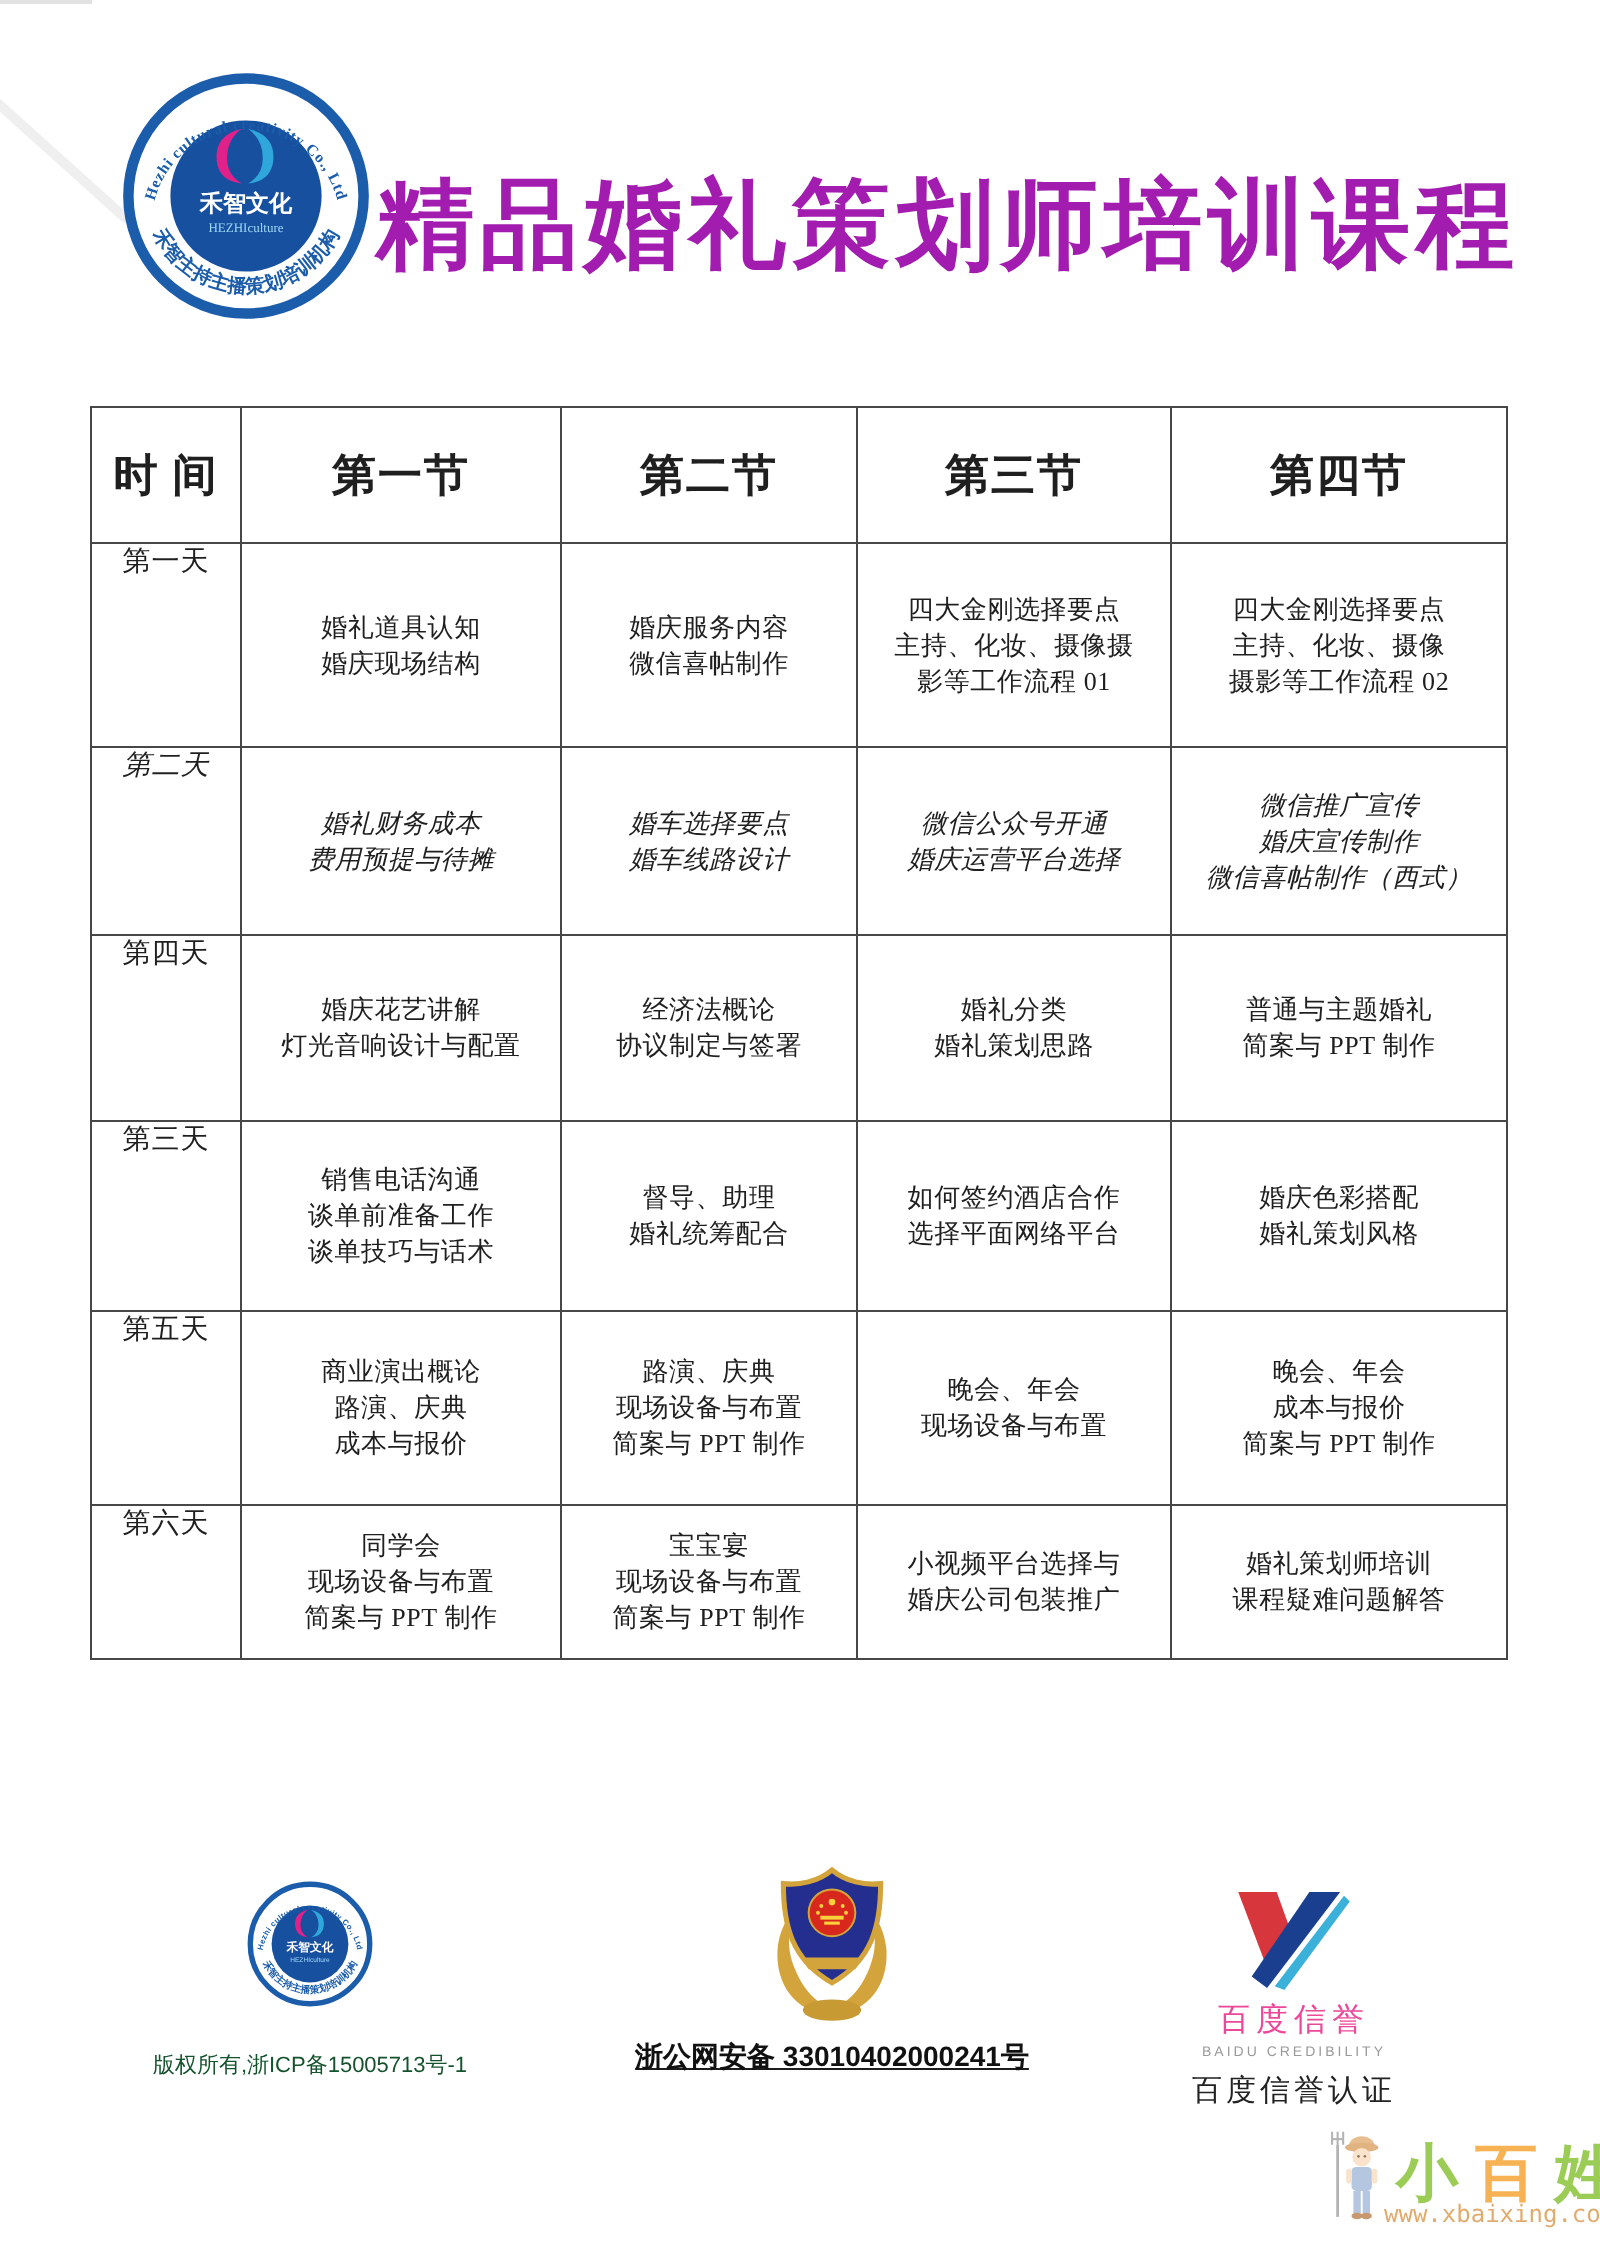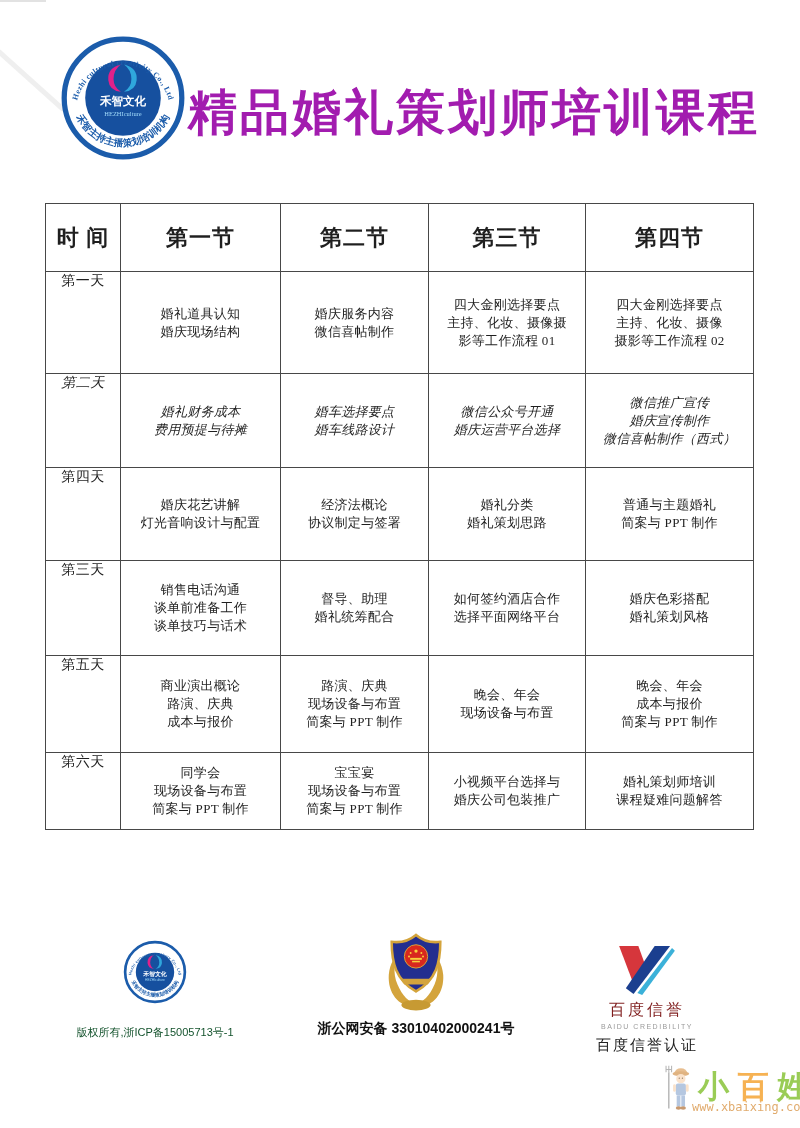--- a/index.html
+++ b/index.html
@@ -33,24 +33,24 @@
   .day-cell{vertical-align:top;padding-top:18px;font-size:14px;letter-spacing:.5px;}
   .course-cell{vertical-align:middle;font-size:13px;line-height:18px;letter-spacing:.3px;}
   .cell-line{white-space:nowrap;}
 
   
   .footer-group{position:absolute;display:flex;flex-direction:column;align-items:center;
                 font-family:"Liberation Sans","DejaVu Sans",sans-serif;}
   .footer-left{left:55px;top:940px;width:200px;}
   .logo-footer{width:64px;height:64px;position:static;}
   .copyright-text{margin-top:21px;font-size:11px;color:#14532d;white-space:nowrap;}
-  .footer-center{left:316px;top:930px;width:200px;}
+  .footer-center{left:316px;top:930px;width:200px;text-decoration:underline;}
   .police-text{margin-top:8px;font-size:14px;font-weight:bold;color:#111;white-space:nowrap;}
   .footer-right{left:547px;top:945px;width:200px;}
-  .baidu-cn{margin-top:5px;font-size:16px;letter-spacing:3px;color:#7f1d1d;}
+  .baidu-cn{margin-top:5px;font-size:16px;letter-spacing:3px;color:#ec4899;}
   .baidu-en{margin-top:2px;font-size:7px;letter-spacing:1.5px;color:#9a9a9a;}
   .baidu-cert{margin-top:6px;font-size:15px;letter-spacing:2px;color:#222;}
 
   
   .watermark{position:absolute;left:664px;top:1058px;width:140px;
              font-family:"Liberation Sans","DejaVu Sans",sans-serif;opacity:.88;}
   .wm-name{position:absolute;left:34px;top:8px;font-size:31px;font-weight:bold;white-space:nowrap;}
   .wm-green{color:#8dc63f;}
   .wm-orange{color:#f5a83c;}
   .wm-url{position:absolute;left:28px;top:42px;font-size:12px;color:#dda05a;

